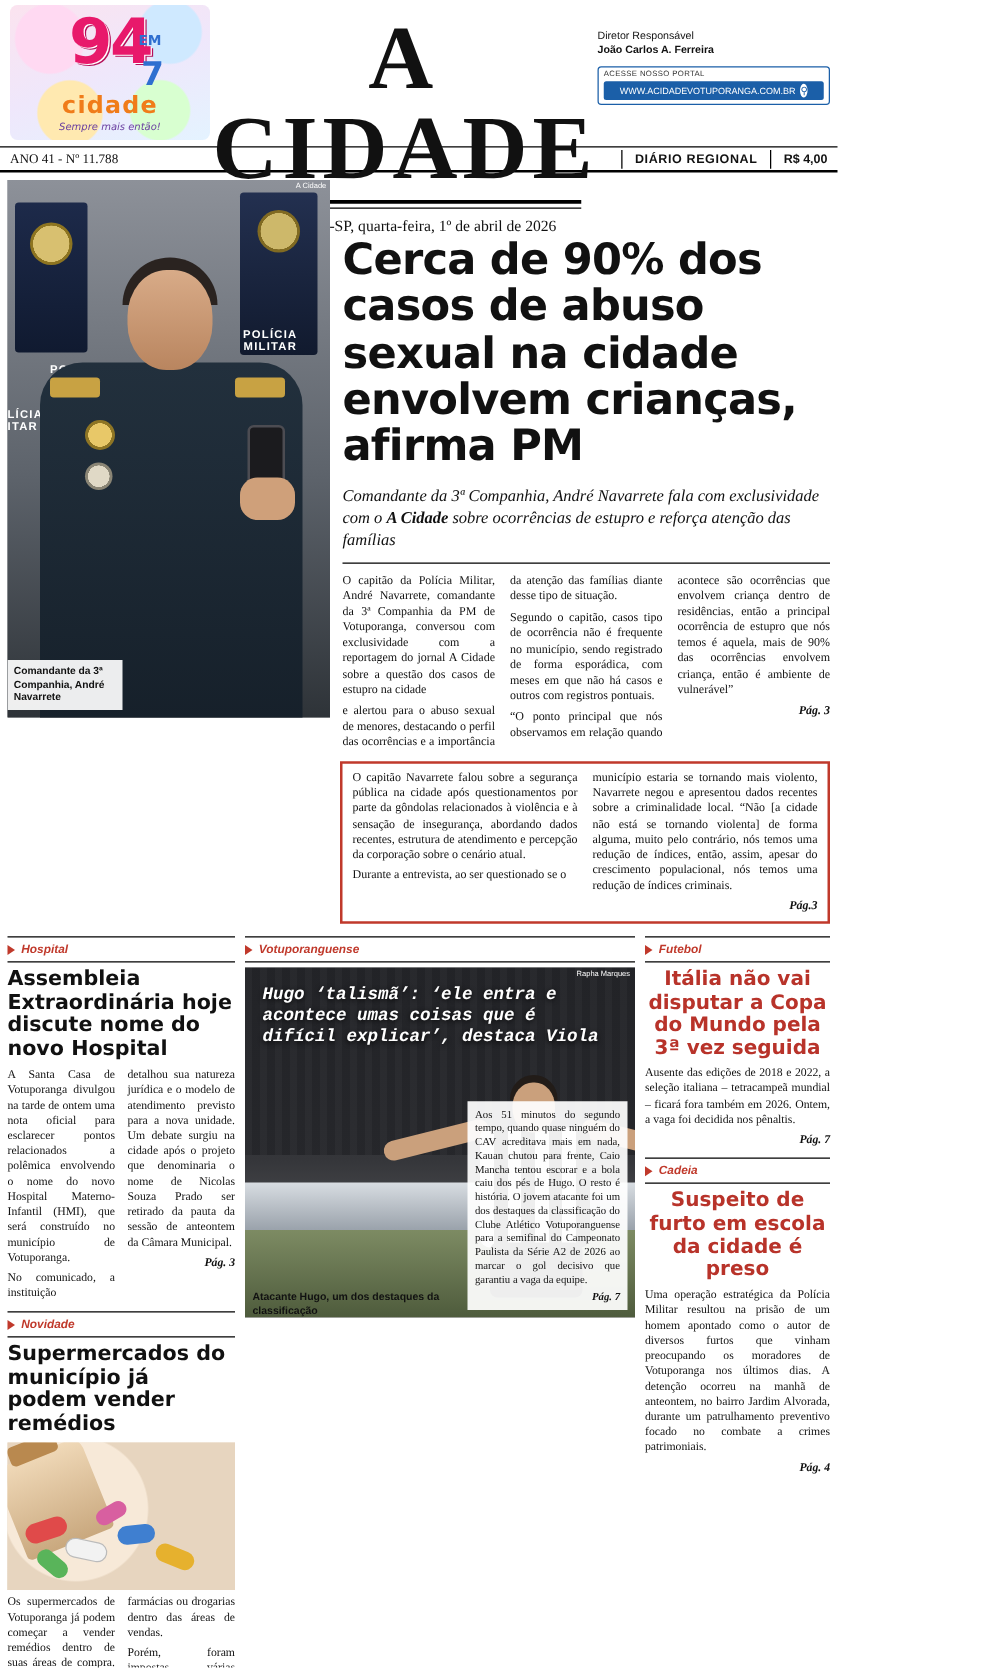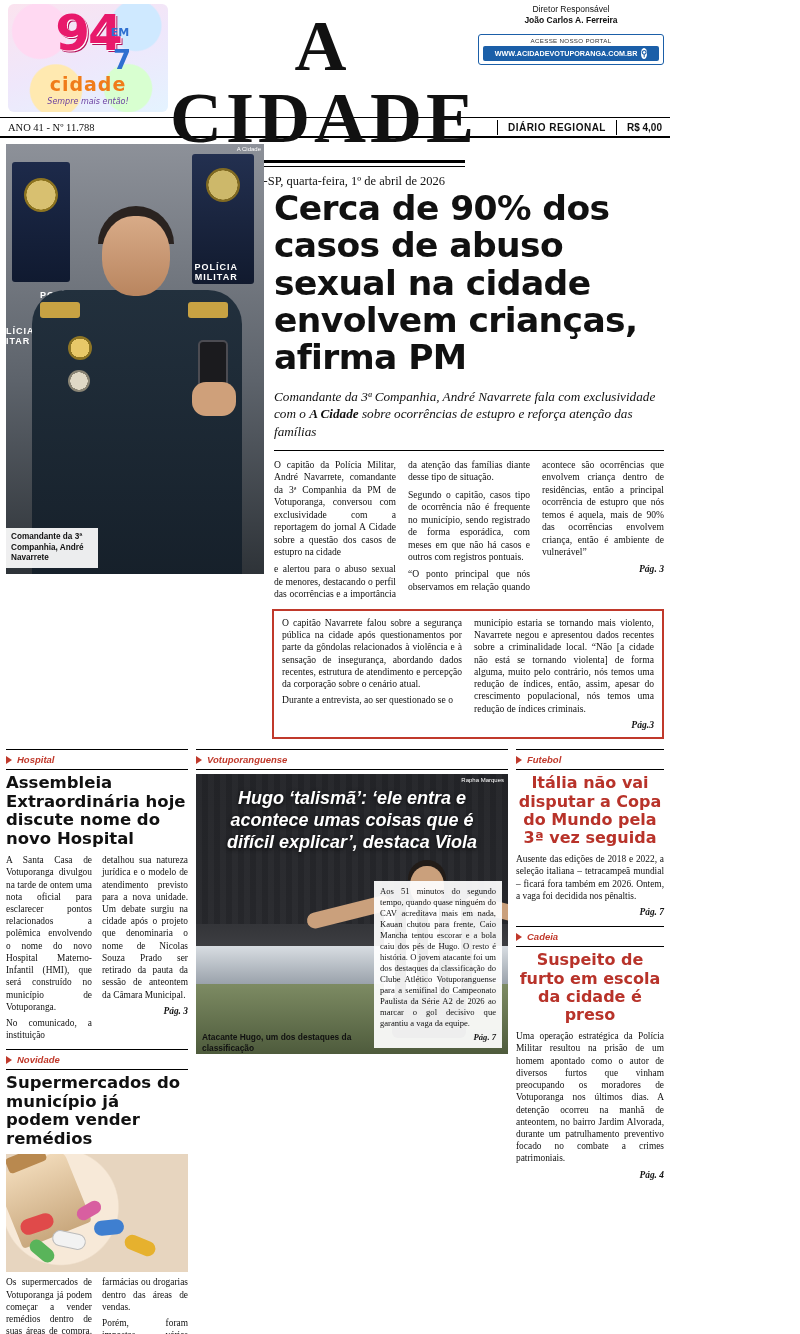--- a/index.html
+++ b/index.html
@@ -52,33 +52,33 @@
     font-family:"Liberation Serif", serif; font-weight:bold;
     font-size:72px; letter-spacing:4px; line-height:1; margin:4px 0 0 0;
   }
   .title-rule { height:3px; background:#000; margin:6px 10px 0 10px; }
   .title-rule.thin { height:1px; margin-top:3px; }
   .dateline {
     font-family:"Liberation Serif", serif; font-size:12.5px; text-align:center;
     margin-top:7px;
   }
   .mh-right {
-    position:absolute; right:6px; top:4px; width:186px; text-align:center;
+    position:absolute; right:6px; top:23px; width:186px; 
     font-family:"Liberation Sans", sans-serif;
   }
   .mh-right .resp { font-size:8.5px; line-height:1.35; }
   .mh-right .resp b { font-weight:bold; }
   .portal-box {
     margin-top:7px; border:1px solid #1b5fa8; border-radius:3px; padding:2px 4px 3px;
     background:#fff;
   }
   .portal-top { font-size:6.2px; color:#333; letter-spacing:.3px; }
   .portal-url {
     display:flex; align-items:center; justify-content:center; gap:4px;
-    background:#1b5fa8; color:#fff; font-size:7.2px; font-weight:bold;
+    background:#1b5fa8; color:#fff; font-size:7.2px; font-weight:normal;
     border-radius:2px; padding:2px 21px; margin-top:2px;
   }
   .portal-url .mag {
     width:11px; height:11px; border-radius:50%;
     background:#fff; color:#1b5fa8; font-size:8px; display:flex;
     align-items:center; justify-content:center;
   }
 
   
   .strip {
@@ -266,22 +266,22 @@
     background:repeating-linear-gradient(90deg,#f2f2f2 0 11px,#1a1a1a 11px 22px);
     border-radius:8px; }
   .mp-armL { position:absolute; left:110px; top:130px; width:86px; height:16px;
     background:#caa07c; transform:rotate(-14deg); border-radius:8px; }
   .mp-armR { position:absolute; left:268px; top:130px; width:86px; height:16px;
     background:#caa07c; transform:rotate(14deg); border-radius:8px; }
   .mp-shorts { position:absolute; left:196px; top:220px; width:74px; height:44px;
     background:#121212; border-radius:6px; }
   .mid-head {
     position:absolute; left:0; right:0; top:14px; padding:0 14px; color:#fff;
-    font-family:Liberation Sans, sans-serif; font-weight:bold; font-style:italic;
-    font-size:18px; line-height:1.22; text-shadow:0 1px 4px rgba(0,0,0,.85);text-align:center;
+    font-family:Liberation Mono, monospace; font-weight:bold; font-style:italic;
+    font-size:14px; line-height:1.22; text-shadow:0 1px 4px rgba(0,0,0,.85);
   }
   .mid-capbox {
     position:absolute; right:6px; bottom:6px; width:128px; padding:5px 6px;
     background:rgba(255,255,255,.93); font-size:8.6px; line-height:1.28; text-align:justify;
   }
   .mid-capbox p { margin:0 0 3px 0; }
   .mid-cap-under {
     font-family:"Liberation Sans", sans-serif; font-size:8.4px; font-weight:bold;
     line-height:1.3; width:150px; position:absolute; left:6px; bottom:0; color:#111;
     background:rgba(255,255,255,.0);

